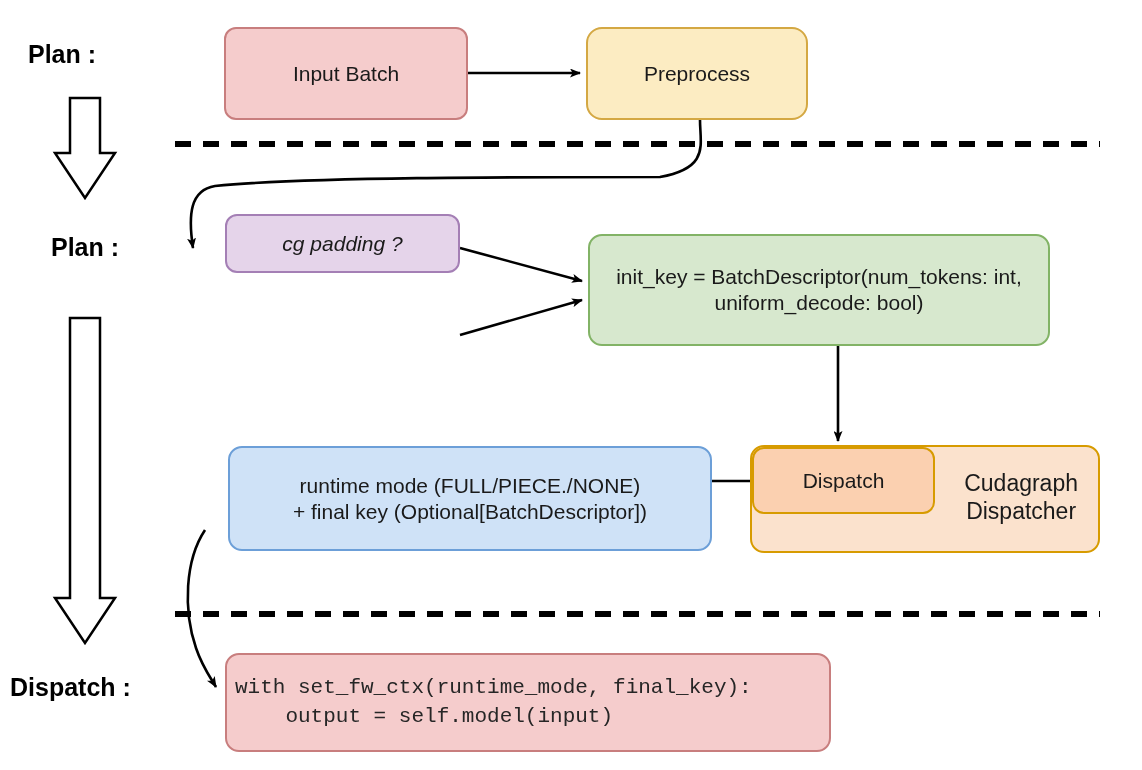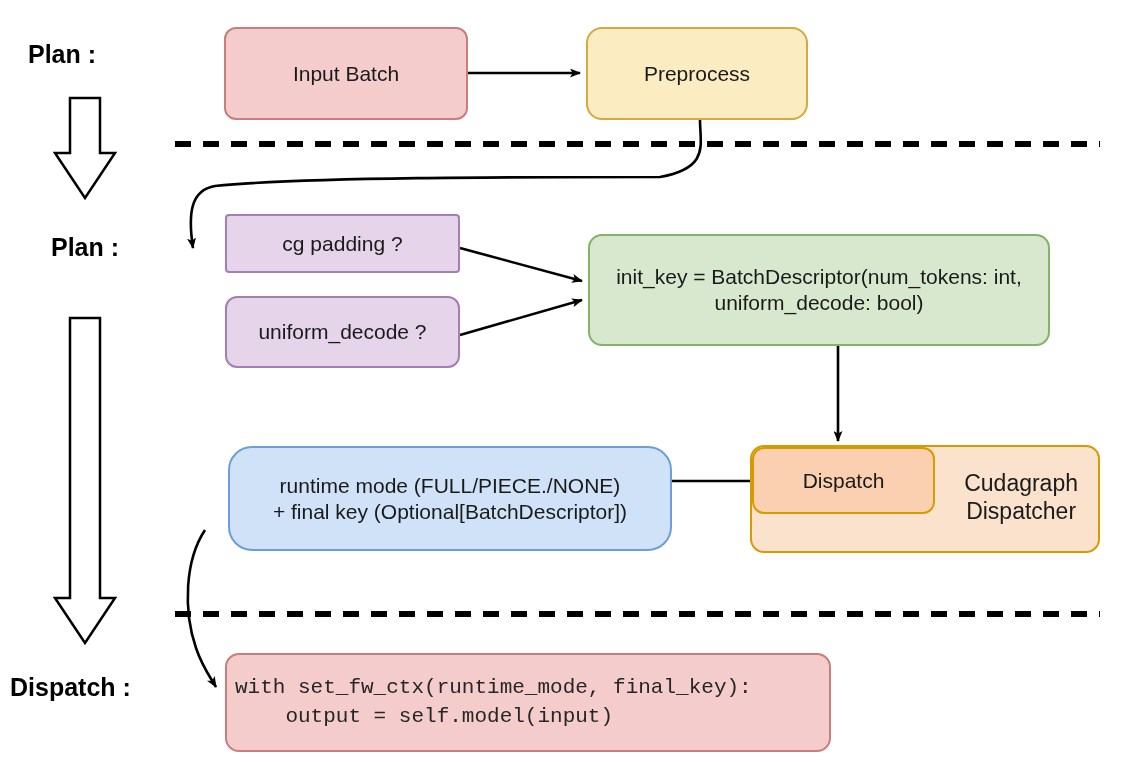--- a/index.html
+++ b/index.html
@@ -98,31 +98,30 @@
   </svg>
 
   <div class="stage-label" style="left:28px; top:40px;">Plan :</div>
   <div class="stage-label" style="left:36px; top:233px;margin-left:15px;">Plan :</div>
   <div class="stage-label" style="left:10px; top:673px;">Dispatch :</div>
 
   <div class="node" style="left:224px; top:27px; width:244px; height:93px; background:#f5cccc; border-color:#c87e7e; border-radius:12px;">Input Batch</div>
 
   <div class="node" style="left:586px; top:27px; width:222px; height:93px; background:#fcecc2; border-color:#d4a843; border-radius:16px;">Preprocess</div>
 
-  <div class="node" style="left:225px; top:214px; width:235px; height:59px; background:#e5d4ea; border-color:#a47fb5; border-radius:4px;">cg padding ?</div>
+  <div class="node" style="left:225px; top:214px; width:235px; height:59px; background:#e5d4ea; border-color:#a47fb5; border-radius:12px;font-style:italic;">cg padding ?</div>
 
-  <div class="node" style="left:225px; top:296px; width:235px; height:72px; background:#e5d4ea; border-color:#a47fb5; border-radius:12px;">uniform_decode ?</div>
 
   <div class="node multiline" style="left:588px; top:234px; width:462px; height:112px; background:#d7e8ce; border-color:#82b366; border-radius:14px;">init_key = BatchDescriptor(num_tokens: int,
 uniform_decode: bool)</div>
 
   <div class="node multiline" style="left:750px; top:445px; width:350px; height:108px; background:#fbe2cd; border-color:#d79b00; border-radius:14px; justify-content:flex-end; padding-right:20px; padding-bottom:6px; font-size:23px;">Cudagraph
 Dispatcher</div>
 
   <div class="node" style="left:752px; top:447px; width:183px; height:67px; background:#fbd0b0; border-color:#d79b00; border-radius:12px;">Dispatch</div>
 
-  <div class="node multiline" style="left:228px; top:446px; width:444px; height:105px; background:#cfe2f7; border-color:#6c9fd8; border-radius:24px;">runtime mode (FULL/PIECE./NONE)
+  <div class="node multiline" style="left:228px; top:446px; width:484px; height:105px; background:#cfe2f7; border-color:#6c9fd8; border-radius:14px;">runtime mode (FULL/PIECE./NONE)
 + final key (Optional[BatchDescriptor])</div>
 
   <div class="node code" style="left:225px; top:653px; width:606px; height:99px; background:#f5cccc; border-color:#c87e7e; border-radius:14px; padding-left:8px;">with set_fw_ctx(runtime_mode, final_key):
     output = self.model(input)</div>
 
 </div>
 
 </body></html>

